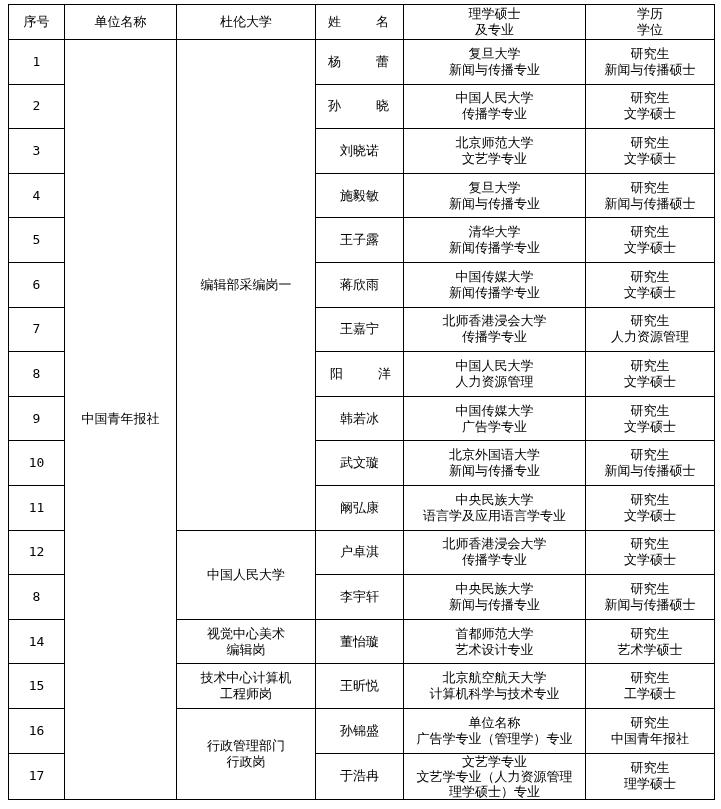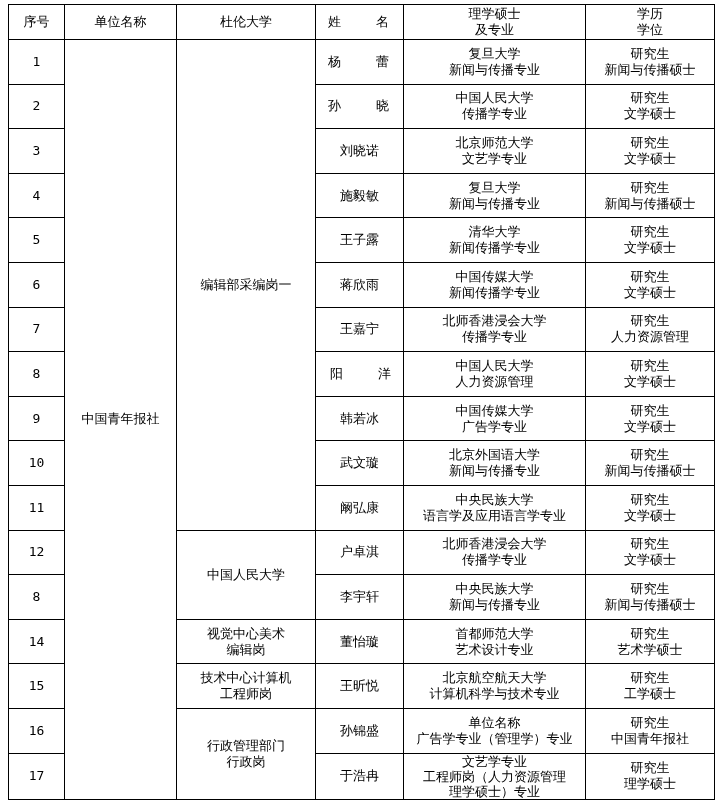--- a/index.html
+++ b/index.html
@@ -275,21 +275,21 @@
       <td>
           <span class="ln">研究生</span>
           <span class="ln">中国青年报社</span>
         </td>
     </tr>
     <tr>
       <td class="num">17</td>
       <td>于浩冉</td>
       <td style="line-height:15px">
           <span class="ln">文艺学专业</span>
-          <span class="ln">工程师岗（人力资源管理</span>
+          <span class="ln">文艺学专业（人力资源管理</span>
           <span class="ln">理学硕士）专业</span>
         </td>
       <td>
           <span class="ln">研究生</span>
           <span class="ln">理学硕士</span>
         </td>
     </tr>
   </tbody>
 </table>
 

